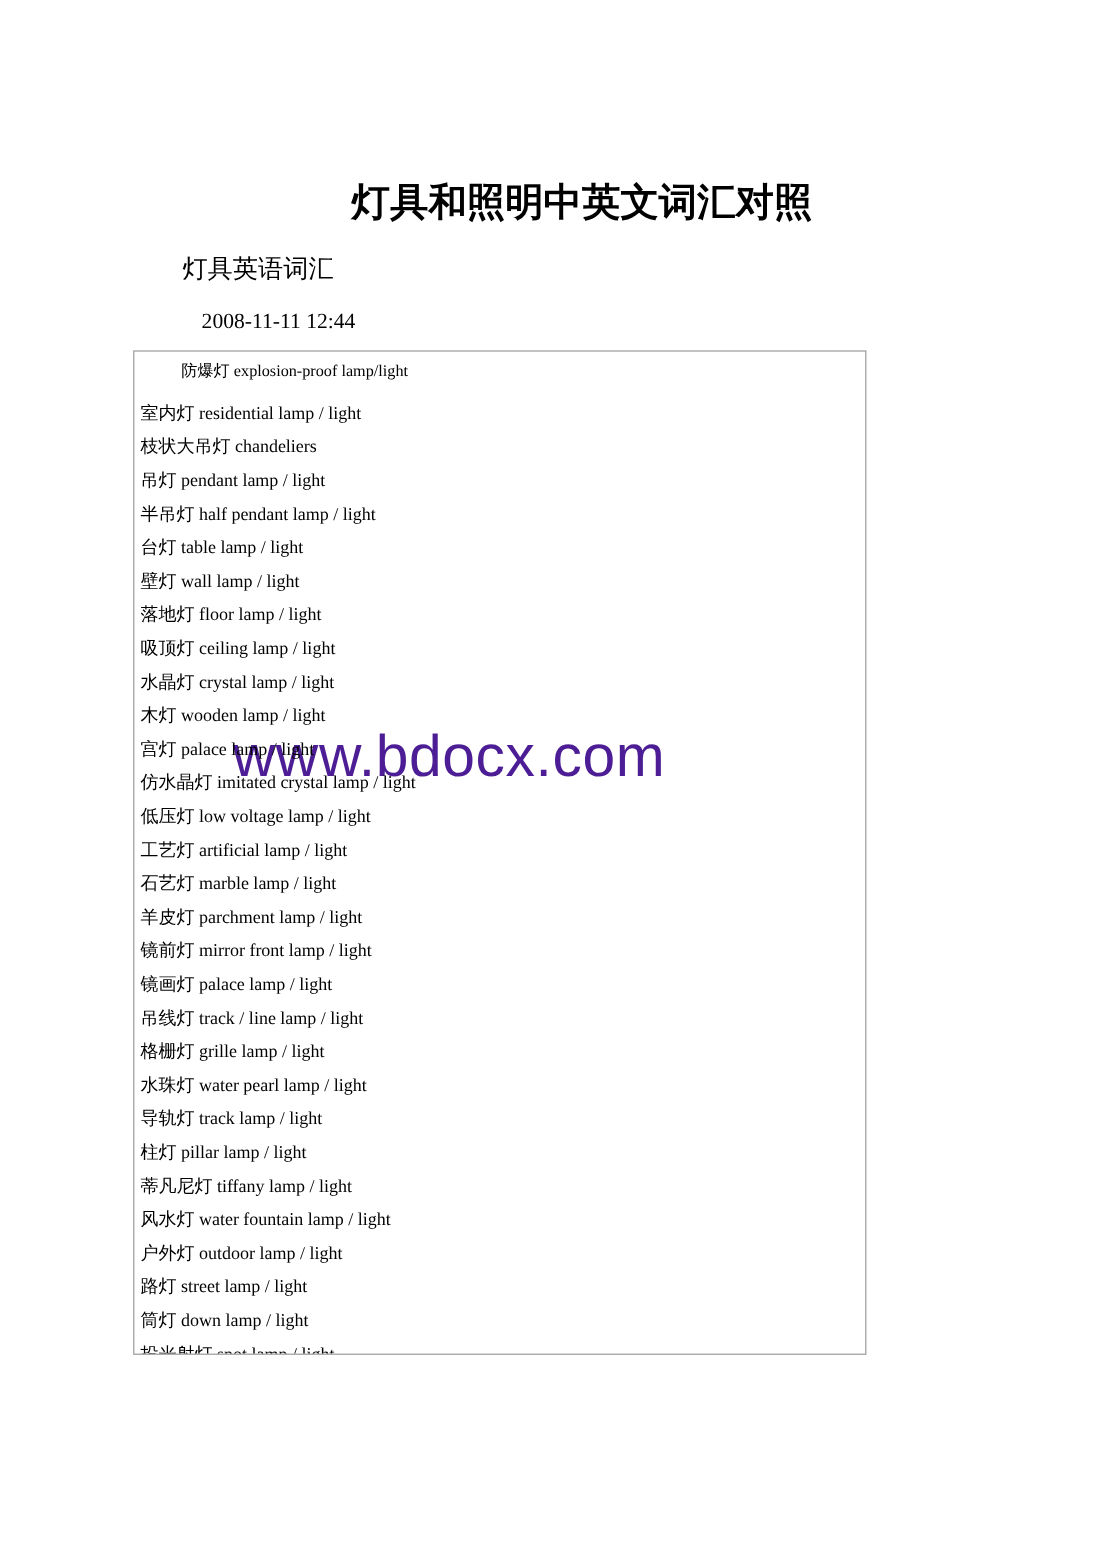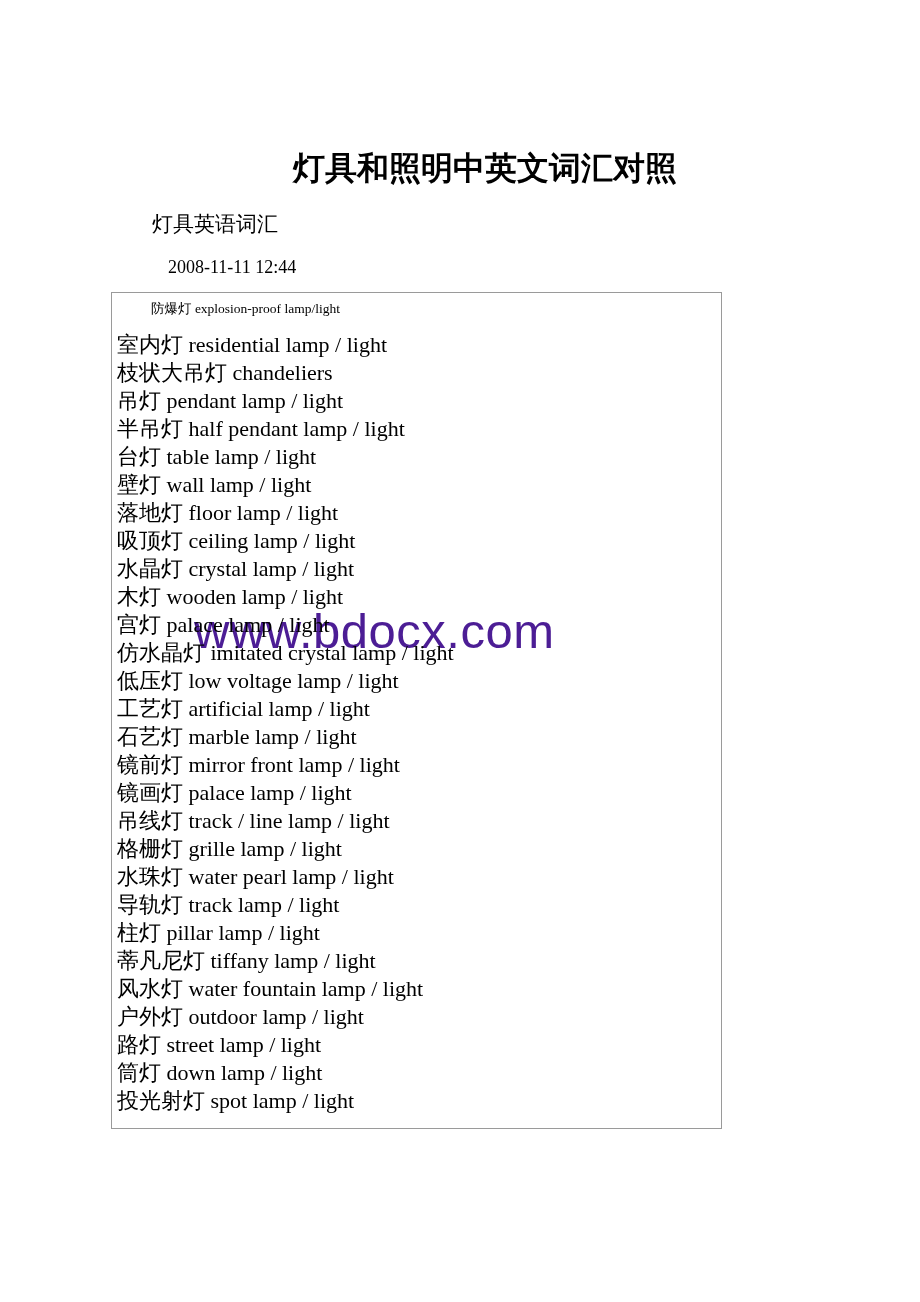--- a/index.html
+++ b/index.html
@@ -90,21 +90,21 @@
     line-height: 20px;
     white-space: nowrap;
   }
 
   .vocab-list {
     margin: 12px 0 0 0;
     padding: 0 0 0 5px;
     list-style: none;
   }
   .vocab-list li {
-    font-size: 22px;
+    font-size: 15px;
     line-height: 28px;
     white-space: nowrap;
   }
 </style>
 </head>
 <body>
 
 <div class="page">
 
   <div class="doc-title">灯具和照明中英文词汇对照</div>
@@ -126,20 +126,21 @@
         <li>壁灯 wall lamp / light</li>
         <li>落地灯 floor lamp / light</li>
         <li>吸顶灯 ceiling lamp / light</li>
         <li>水晶灯 crystal lamp / light</li>
         <li>木灯 wooden lamp / light</li>
         <li>宫灯 palace lamp / light</li>
         <li>仿水晶灯 imitated crystal lamp / light</li>
         <li>低压灯 low voltage lamp / light</li>
         <li>工艺灯 artificial lamp / light</li>
         <li>石艺灯 marble lamp / light</li>
+        <li>羊皮灯 parchment lamp / light</li>
         <li>镜前灯 mirror front lamp / light</li>
         <li>镜画灯 palace lamp / light</li>
         <li>吊线灯 track / line lamp / light</li>
         <li>格栅灯 grille lamp / light</li>
         <li>水珠灯 water pearl lamp / light</li>
         <li>导轨灯 track lamp / light</li>
         <li>柱灯 pillar lamp / light</li>
         <li>蒂凡尼灯 tiffany lamp / light</li>
         <li>风水灯 water fountain lamp / light</li>
         <li>户外灯 outdoor lamp / light</li>

